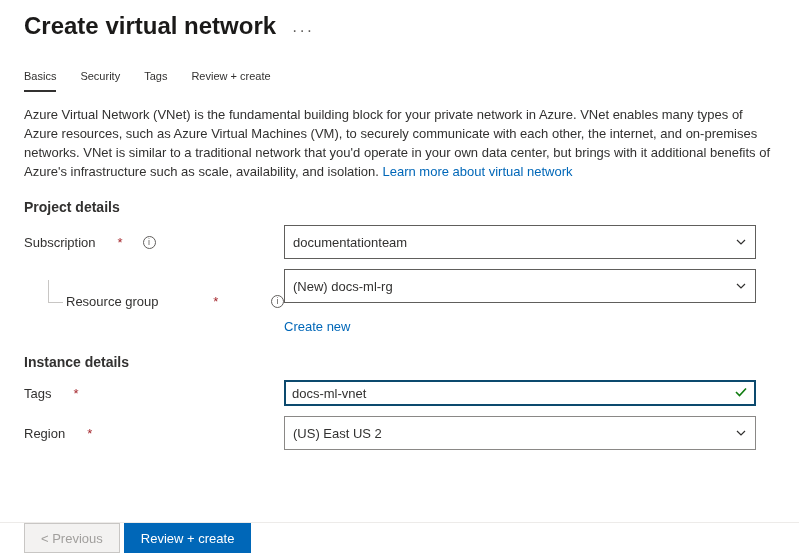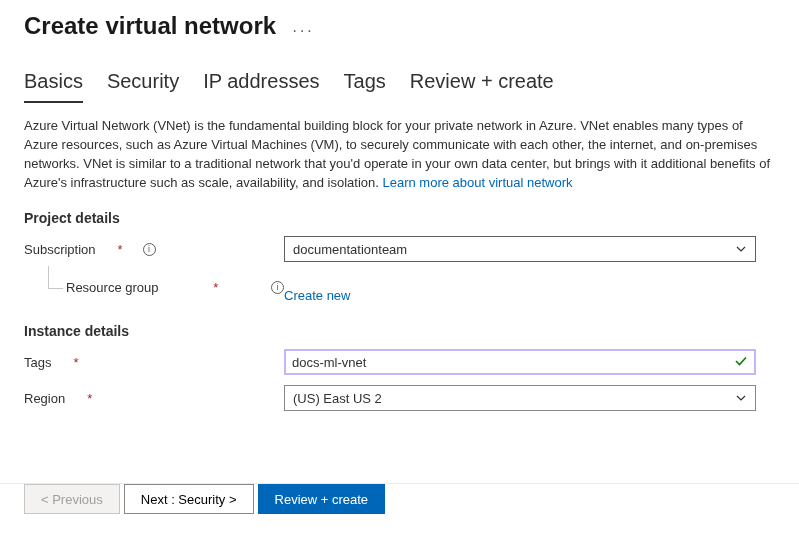--- a/index.html
+++ b/index.html
@@ -10,21 +10,21 @@
     font-size: 13px;
     color: #323130;
     background: #fff;
     width: 799px;
   }
   .container { padding: 12px 24px 14px; }
   .title-row { display: flex; align-items: flex-end; gap: 16px; margin-bottom: 26px; }
   .title { font-size: 24px; font-weight: 600; color: #1b1a19; }
   .more { font-size: 16px; letter-spacing: 2px; color: #605e5c; cursor: pointer; }
   .tabs { display: flex; gap: 24px; border-bottom: none; margin-bottom: 14px; }
-  .tab { font-size: 20px; padding: 4px 0 8px; cursor: pointer; color: #323130; border-bottom: 2px solid transparent; }
+  .tab { font-size: 11px; padding: 4px 0 8px; cursor: pointer; color: #323130; border-bottom: 2px solid transparent; }
   .tab.active { border-bottom: 2px solid #323130; font-weight: 400; }
   .desc { font-size: 13px; line-height: 1.45; color: #323130; margin-bottom: 18px; }
   .link { color: #0067b8; cursor: pointer; }
   .section-title { font-weight: 600; font-size: 14px; margin: 14px 0 10px; }
   .form-row { display: flex; align-items: center; margin-bottom: 10px; min-height: 26px; }
   .label-col { width: 260px; display: flex; align-items: center; gap: 20px; font-size: 13px; color: #323130; }
   .label-col.indent { padding-left: 42px; position: relative; justify-content: space-between; }
   .label-col.indent::before {
     content: "";
     position: absolute;
@@ -38,25 +38,25 @@
   .req { color: #a4262c; margin-left: 2px; }
   .info-icon {
     display: inline-flex; align-items: center; justify-content: center;
     width: 13px; height: 13px; border: 1px solid #605e5c; border-radius: 50%;
     font-size: 9px; color: #605e5c; cursor: pointer; line-height: 1;
   }
   .field-col { flex: 1; max-width: 472px; }
   .select {
     width: 100%; height: 26px; border: 1px solid #605e5c; background: #fff;
     display: flex; align-items: center; justify-content: space-between;
-    padding: 4px 8px; font-size: 13px; cursor: pointer;
+    padding: 16px 8px; font-size: 13px; cursor: pointer;
   }
   .select.region { border-color: #8a8886; }
   .text-input {
-    width: 100%; height: 26px; border: 2px solid #c4b5fd; background: #fff;
+    width: 100%; height: 26px; border: 2px solid #0c4a6e; background: #fff;
     display: flex; align-items: center; justify-content: space-between;
     padding: 0 6px; font-size: 13px;
   }
   .text-input input {
     border: none; outline: none; font-size: 13px; font-family: inherit;
     flex: 1; padding: 0; color: #323130;
   }
   .chevron svg { display: block; }
   .check { color: #107c10; font-size: 14px; }
   .sublink { font-size: 13px; color: #0067b8; cursor: pointer; margin-top: 16px; display: inline-block; }
@@ -75,21 +75,20 @@
 
 <div class="container">
   <div class="title-row">
     <div class="title">Create virtual network</div>
     <div class="more">···</div>
   </div>
 
   <div class="tabs">
     <div class="tab active">Basics</div>
     <div class="tab">Security</div>
-    <div class="tab">IP addresses</div>
     <div class="tab">Tags</div>
     <div class="tab">Review + create</div>
   </div>
 
   <div class="desc">
     <span>Azure Virtual Network (VNet) is the fundamental building block for your private network in Azure. VNet enables many types of Azure resources, such as Azure Virtual Machines (VM), to securely communicate with each other, the internet, and on-premises networks. VNet is similar to a traditional network that you'd operate in your own data center, but brings with it additional benefits of Azure's infrastructure such as scale, availability, and isolation.  </span><span class="link">Learn more about virtual network</span>
   </div>
 
   <div class="section-title">Project details</div>
 
@@ -111,20 +110,28 @@
     </div>
   </div>
 
   <div class="form-row">
     <div class="label-col indent">
       <span>Resource group</span>
         <span class="req">*</span>
       <span class="info-icon">i</span>
     </div>
     <div class="field-col">
+      <div class="select">
+        <span>(New) docs-ml-rg</span>
+        <span class="chevron">
+          <svg width="12" height="12" viewBox="0 0 12 12">
+              <path d="M2 4 L6 8 L10 4" stroke="#323130" stroke-width="1.2" fill="none"></path>
+            </svg>
+        </span>
+      </div>
       <span class="sublink">Create new</span>
     </div>
   </div>
 
   <div class="section-title" style="margin-top:20px">Instance details</div>
 
   <div class="form-row">
     <div class="label-col">
       <span>Tags</span>
         <span class="req">*</span>
@@ -156,15 +163,14 @@
         </span>
       </div>
     </div>
   </div>
 
   <div style="height:48px"></div>
 </div>
 
 <div class="footer">
   <button class="btn" disabled="">&lt; Previous</button>
-  <button class="btn">Next : Security &gt;</button>
   <button class="btn primary">Review + create</button>
 </div>
 
 </body></html>

